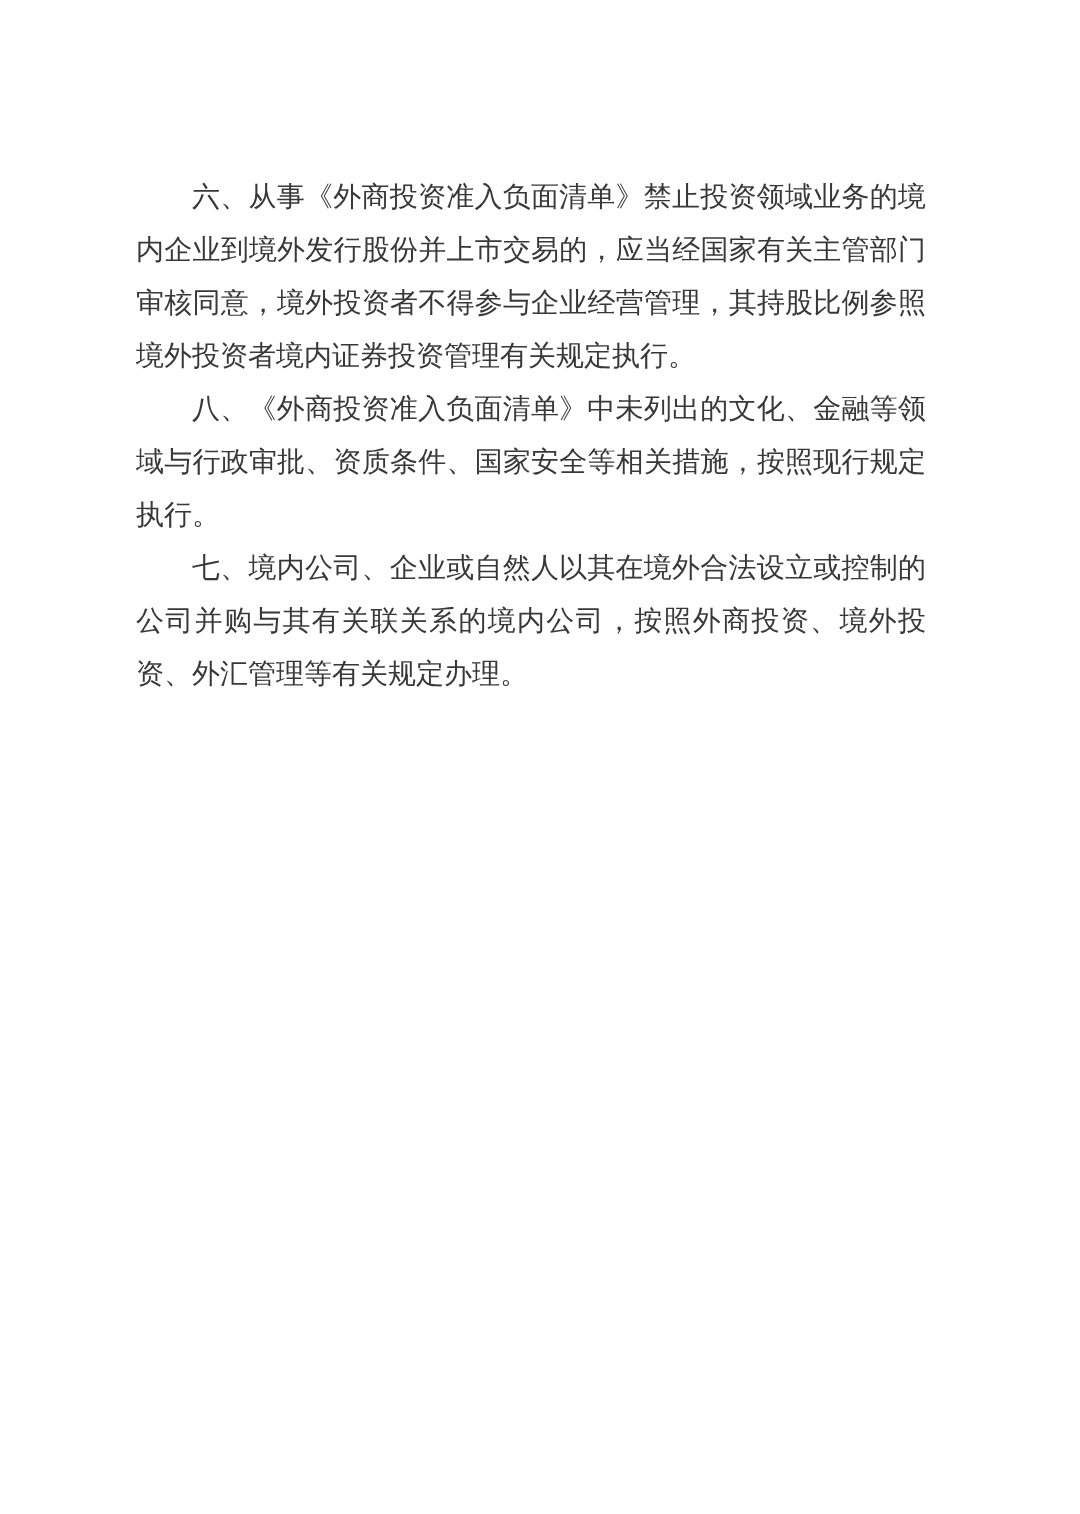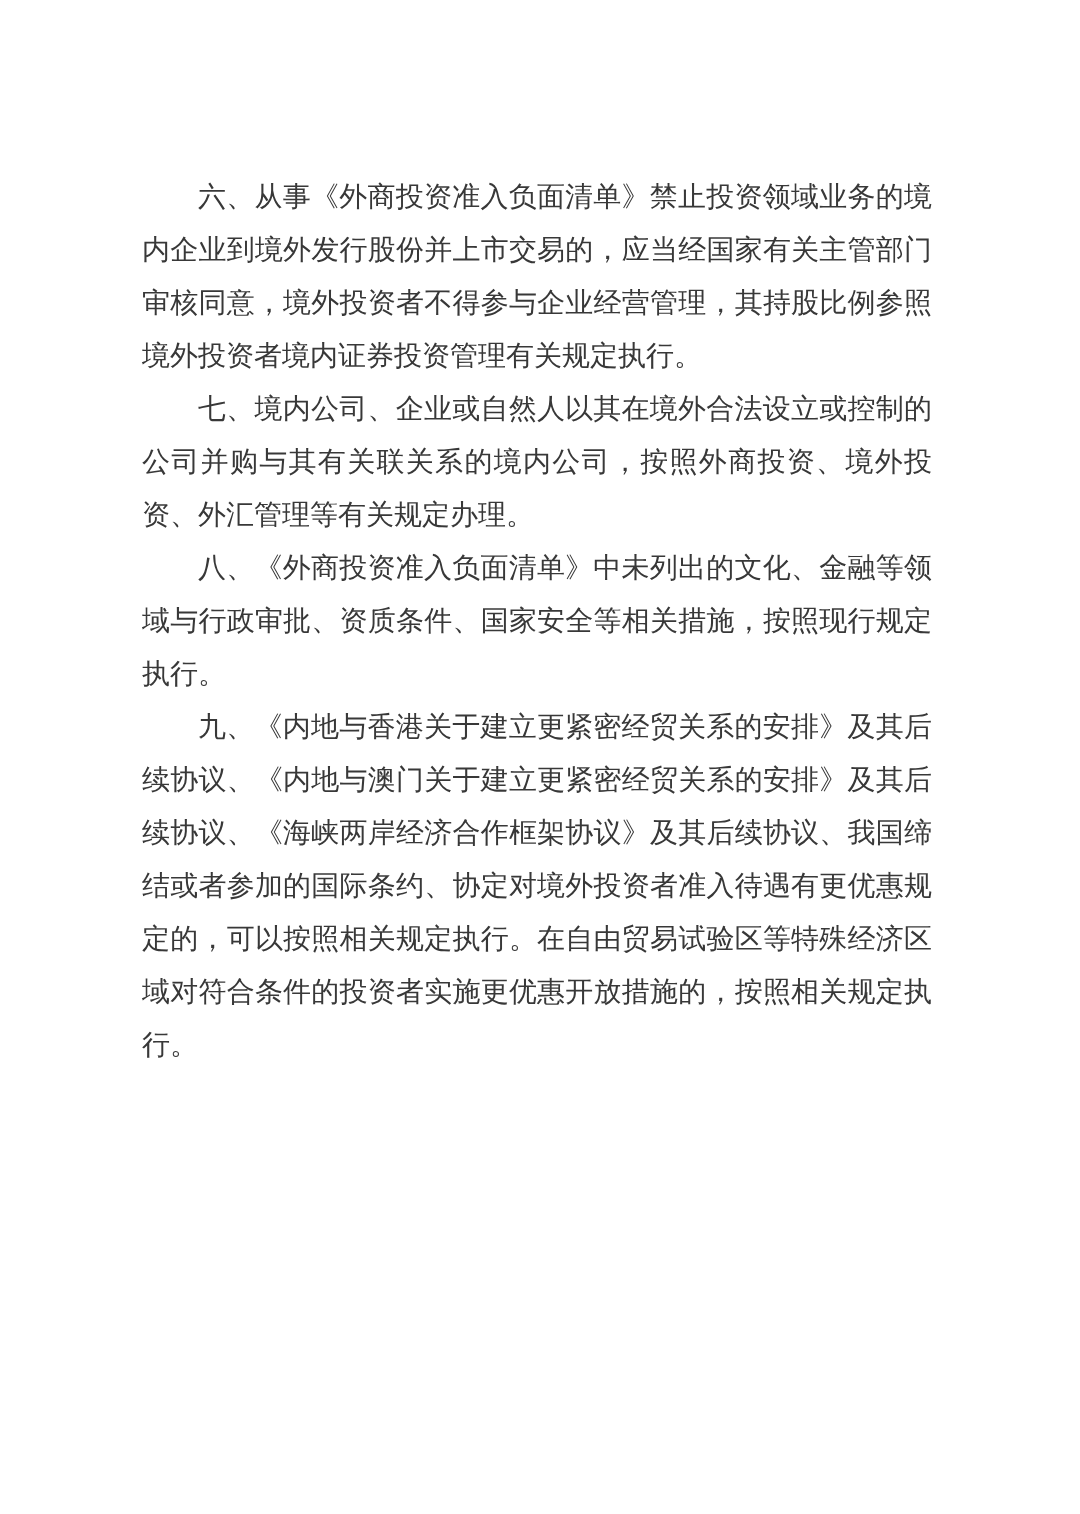--- a/index.html
+++ b/index.html
@@ -9,21 +9,21 @@
   body {
     width: 1080px;
     height: 1514px;
     background: #ffffff;
     position: relative;
     overflow: hidden;
     font-family: "Liberation Serif", "DejaVu Serif", serif;
   }
   .doc-page {
     position: absolute;
-    left: 142px;
+    left: 136px;
     top: 170px;
     width: 790px;
   }
   .doc-para {
     margin: 0;
     padding: 0;
     font-size: 28px;
     line-height: 53px;
     color: #383838;
     text-align: justify;
@@ -31,16 +31,15 @@
     text-indent: 2em;
     font-weight: 400;
     word-break: break-all;
   }
 </style>
 </head>
 <body>
 
 <main class="doc-page">
   <p class="doc-para">六、从事《外商投资准入负面清单》禁止投资领域业务的境内企业到境外发行股份并上市交易的，应当经国家有关主管部门审核同意，境外投资者不得参与企业经营管理，其持股比例参照境外投资者境内证券投资管理有关规定执行。</p>
+  <p class="doc-para">八、《外商投资准入负面清单》中未列出的文化、金融等领域与行政审批、资质条件、国家安全等相关措施，按照现行规定执行。</p>
   <p class="doc-para">七、境内公司、企业或自然人以其在境外合法设立或控制的公司并购与其有关联关系的境内公司，按照外商投资、境外投资、外汇管理等有关规定办理。</p>
-  <p class="doc-para">八、《外商投资准入负面清单》中未列出的文化、金融等领域与行政审批、资质条件、国家安全等相关措施，按照现行规定执行。</p>
-  <p class="doc-para">九、《内地与香港关于建立更紧密经贸关系的安排》及其后续协议、《内地与澳门关于建立更紧密经贸关系的安排》及其后续协议、《海峡两岸经济合作框架协议》及其后续协议、我国缔结或者参加的国际条约、协定对境外投资者准入待遇有更优惠规定的，可以按照相关规定执行。在自由贸易试验区等特殊经济区域对符合条件的投资者实施更优惠开放措施的，按照相关规定执行。</p>
 </main>
 
 </body></html>

